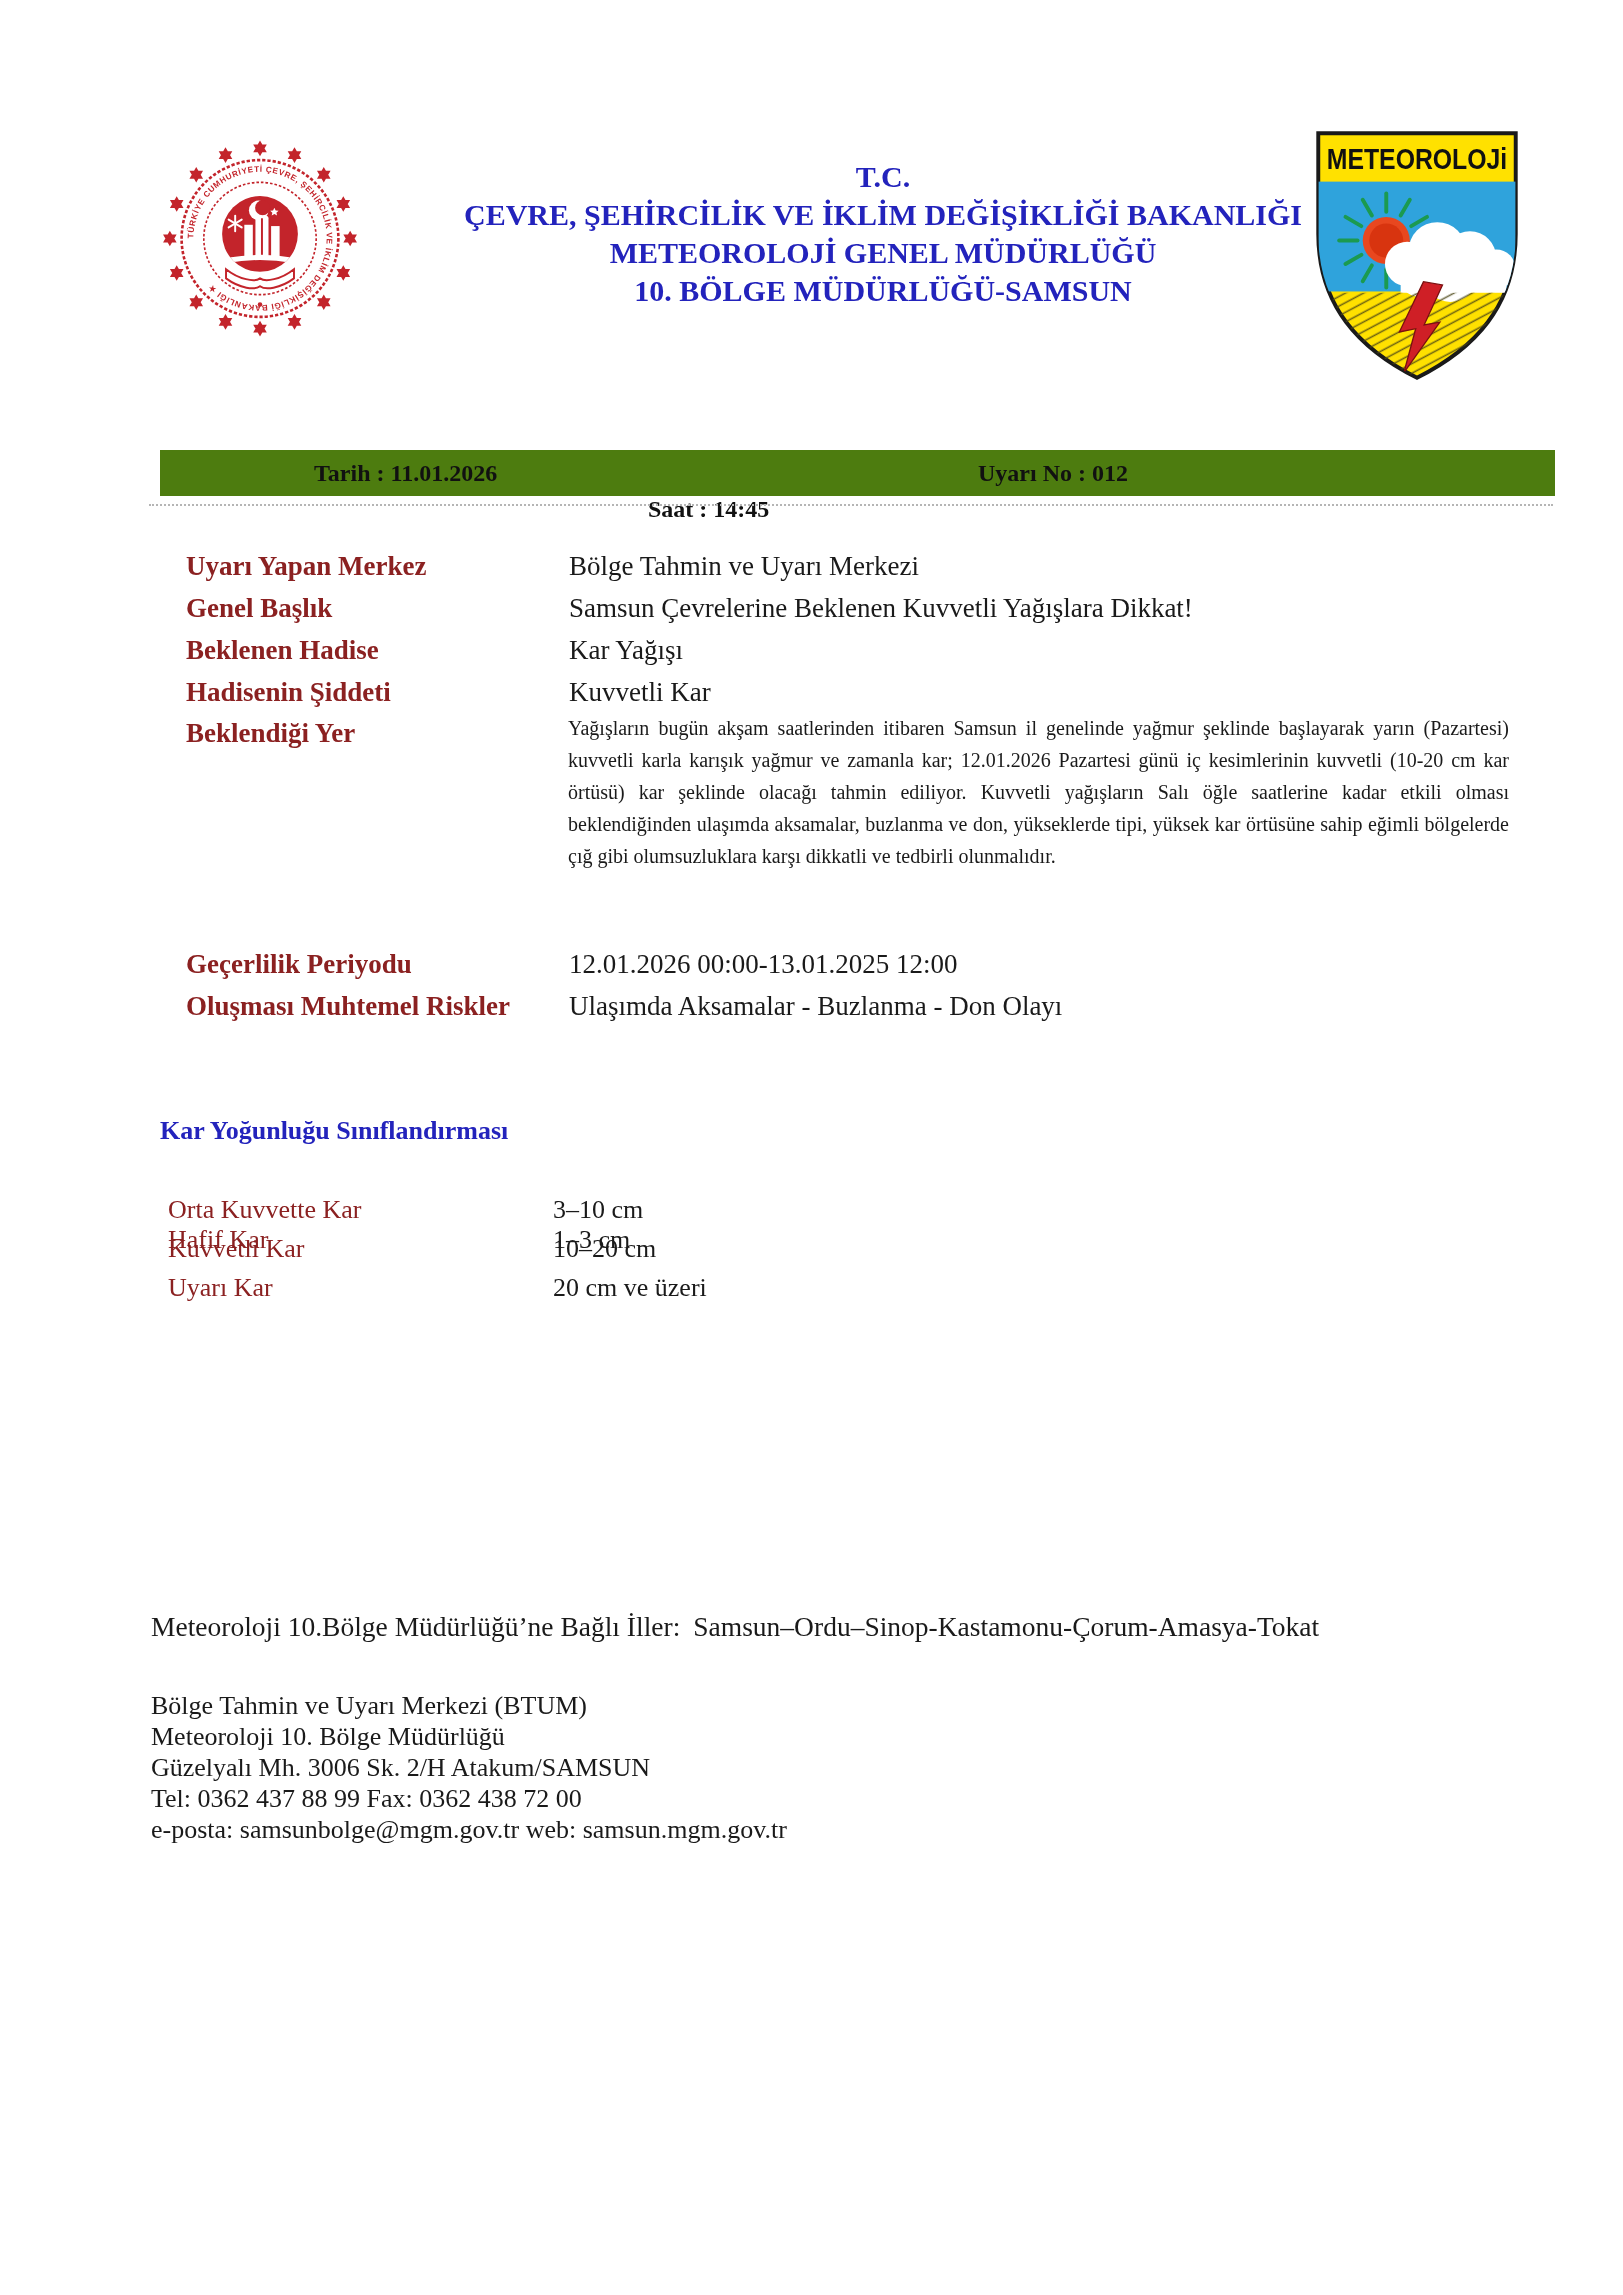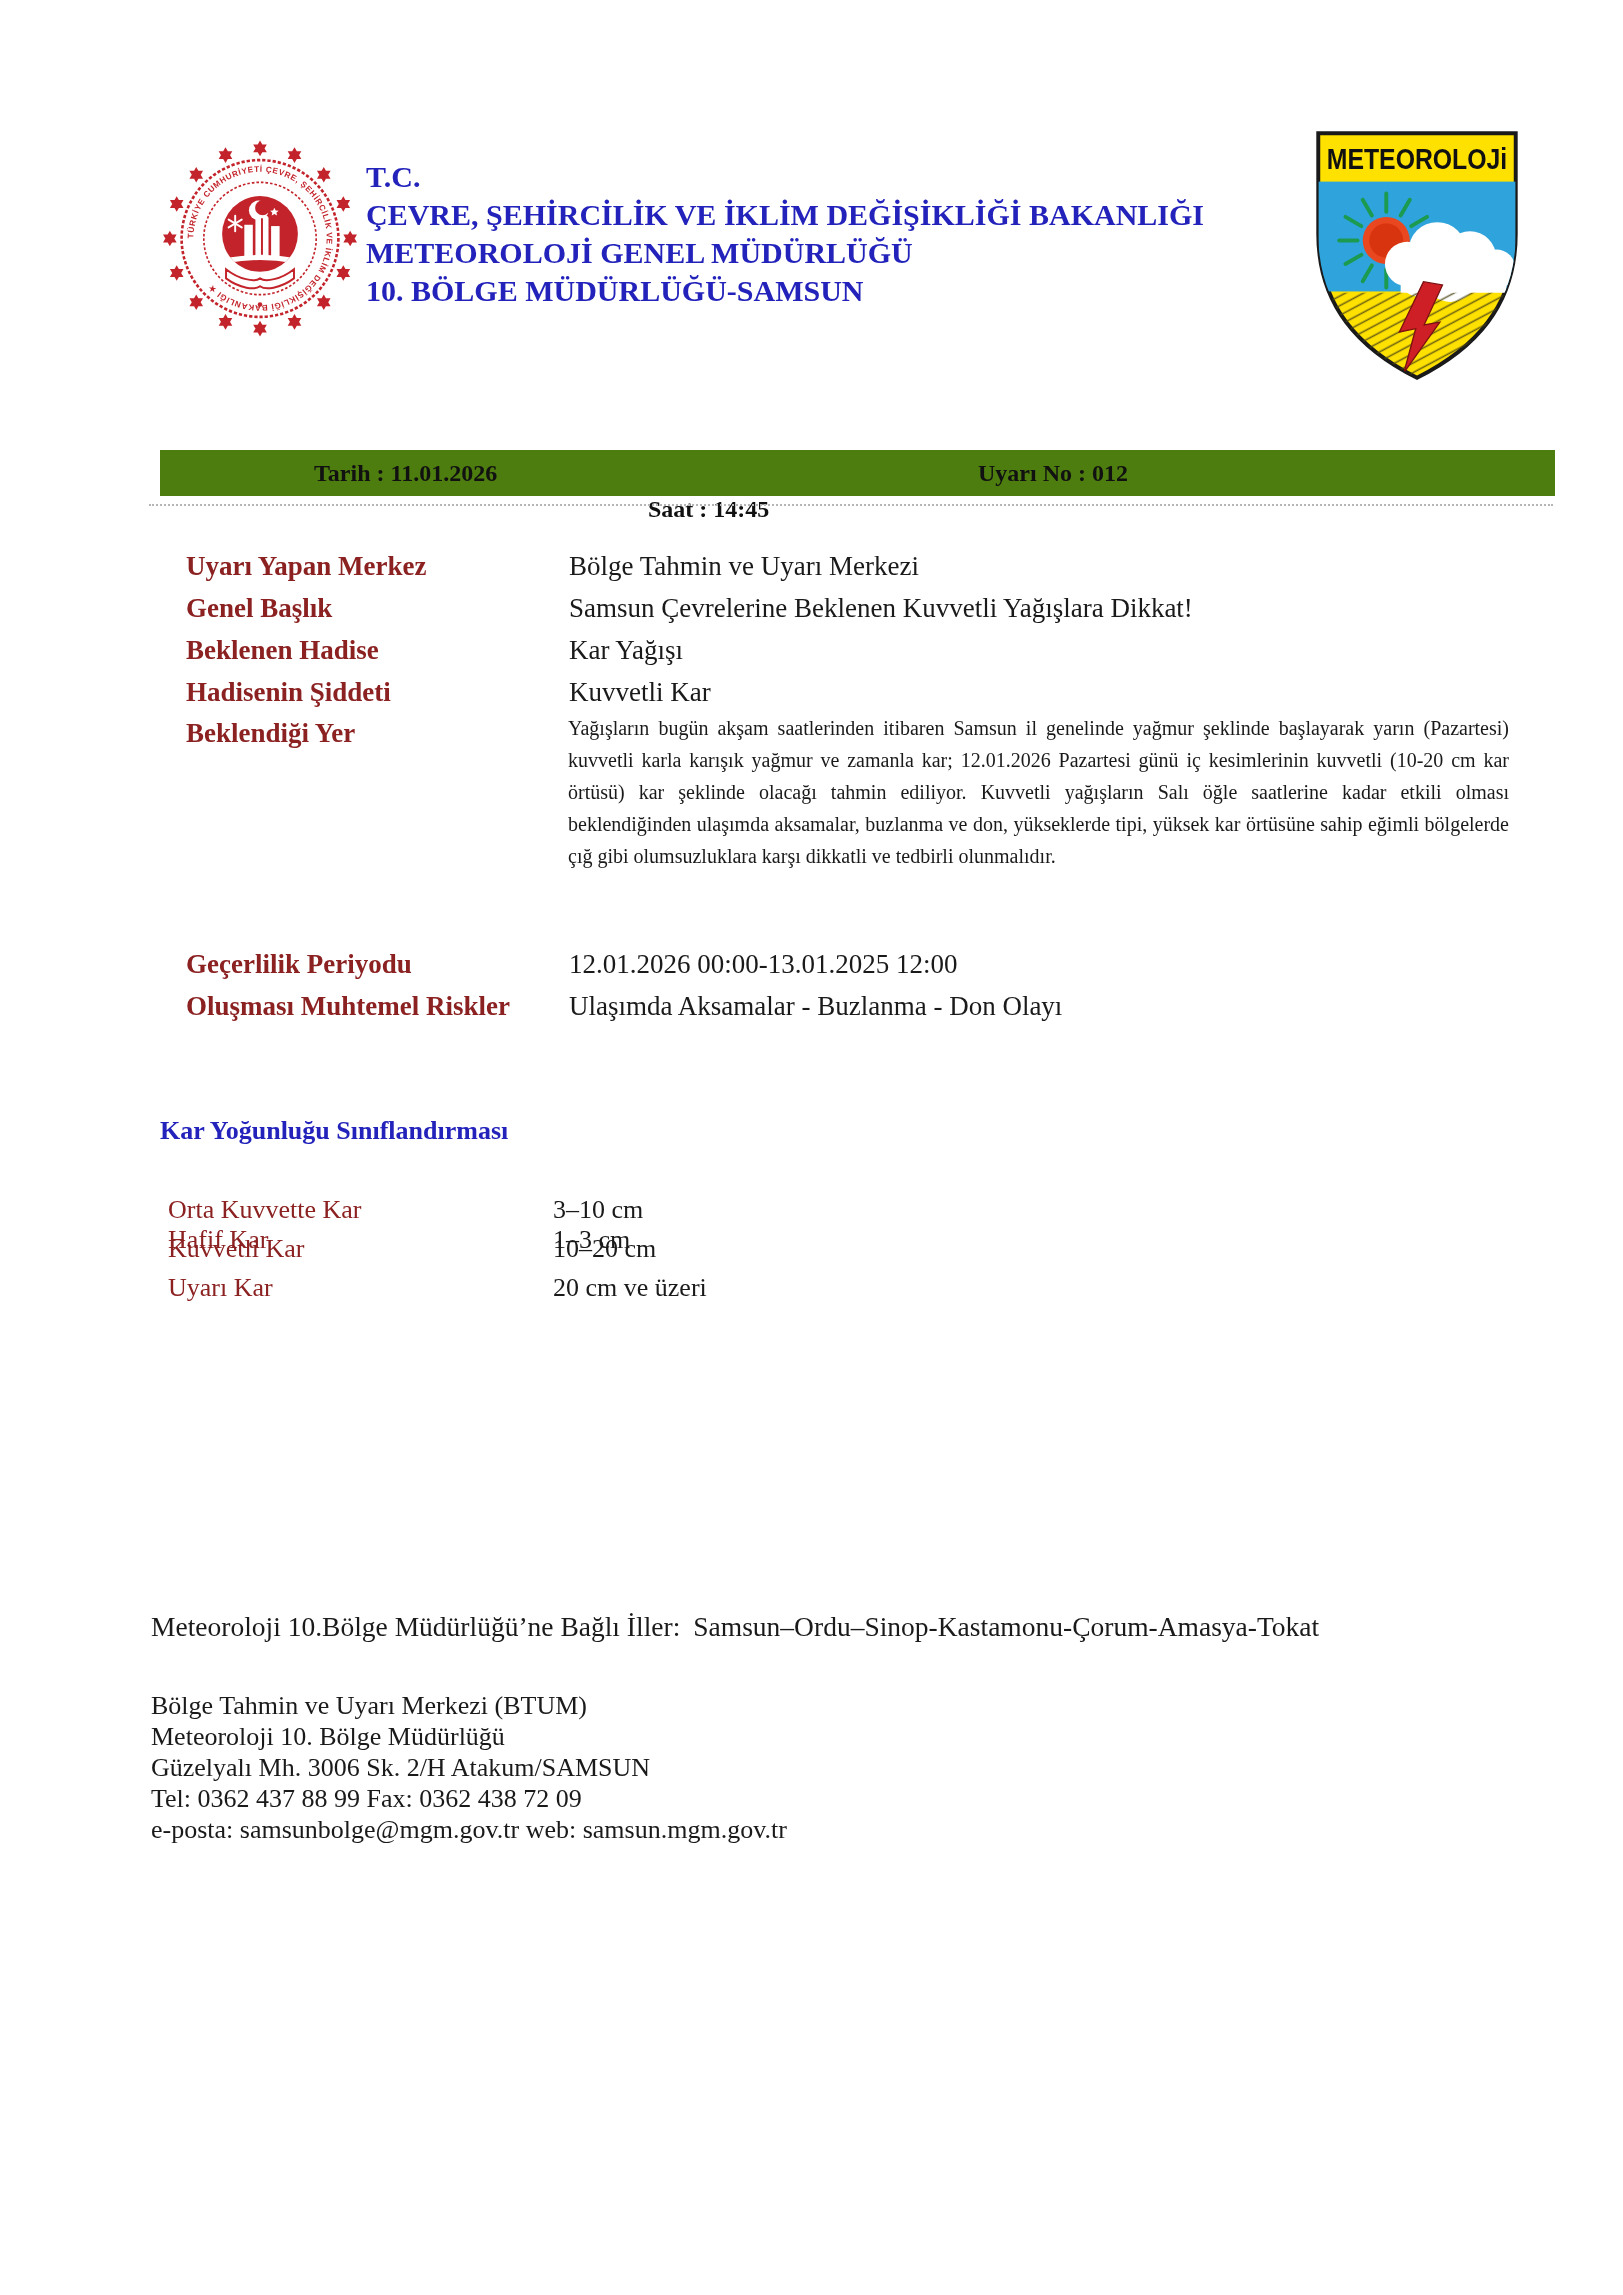--- a/index.html
+++ b/index.html
@@ -1,21 +1,21 @@
 <!DOCTYPE html>
 <html style="font-size:10.5px"><head>
 <meta charset="utf-8">
 <style>
   html,body{margin:0;padding:0;background:#ffffff;}
   .page{position:relative;width:1623px;height:2295px;background:#ffffff;overflow:hidden;
         font-family:"Liberation Serif", serif;color:#1a1a1a;}
   
   .seal{position:absolute;left:162px;top:130px;width:196px;height:217px;}
   .shield{position:absolute;left:1309px;top:128px;width:216px;height:255px;}
-  .header-block{position:absolute;left:366px;top:158px;width:1034px;text-align:left;
+  .header-block{position:absolute;left:366px;top:158px;width:1034px;text-align:center;
         color:#2323BC;font-weight:bold;font-size:30px;line-height:38px;letter-spacing:0px;}
   
   .info-bar{position:absolute;left:160px;top:450px;width:1395px;height:46px;background:#4d7c0f;
         font-weight:bold;font-size:24px;line-height:46px;color:#111;}
   .ib{position:absolute;top:0;white-space:nowrap;}
   .ib1{left:154px;} .ib2{left:488px;margin-top:36px;} .ib3{left:794px;margin-left:24px;}
   .dotted-rule{position:absolute;left:149px;top:504px;width:1404px;height:0;
         border-top:2px dotted #b5b5b5;}
   
   .frow{position:absolute;left:0;width:1623px;height:34px;}
@@ -198,18 +198,18 @@
   </div>
 
   <div class="provinces">
     <span>Meteoroloji 10.Bölge Müdürlüğü’ne Bağlı İller:</span><span class="pv">Samsun–Ordu–Sinop-Kastamonu-Çorum-Amasya-Tokat</span>
   </div>
 
   <div class="footer">
     <div>Bölge Tahmin ve Uyarı Merkezi (BTUM)</div>
     <div>Meteoroloji 10. Bölge Müdürlüğü</div>
     <div>Güzelyalı Mh. 3006 Sk. 2/H Atakum/SAMSUN</div>
-    <div>Tel: 0362 437 88 99 Fax: 0362 438 72 09</div>
+    <div>Tel: 0362 437 88 99 Fax: 0362 438 72 00</div>
     <div>e-posta: samsunbolge@mgm.gov.tr web: samsun.mgm.gov.tr</div>
   </div>
 
 </div>
 
 
 </body></html>

